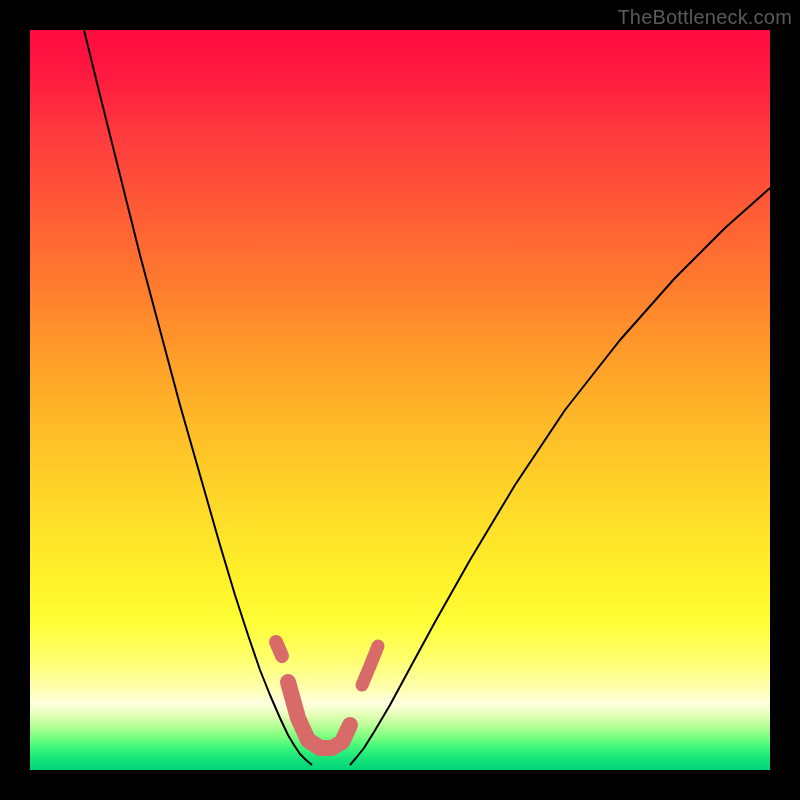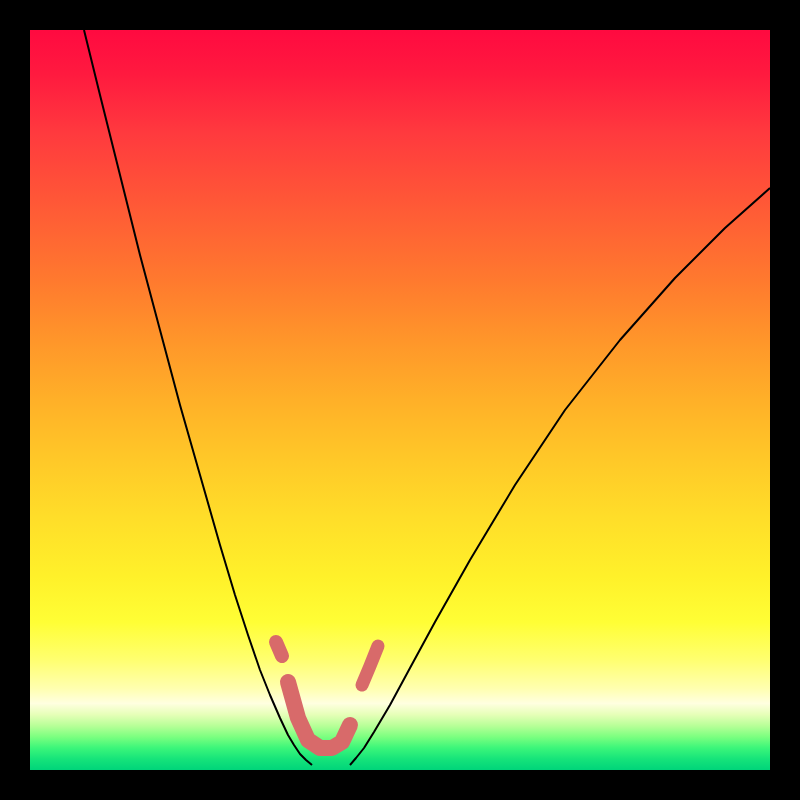--- a/index.html
+++ b/index.html
@@ -84,13 +84,14 @@
   <svg class="curves" viewBox="0 0 740 740" preserveAspectRatio="none">
     <g id="chart-layers">
         <polyline points="54,0 70,65 90,145 110,225 130,300 150,375 170,445 190,515 205,565 218,605 230,640 240,665 250,688 258,705 264,715 270,724 276,730 282,735" fill="none" stroke="#000000" stroke-width="2" stroke-linejoin="round"></polyline>
         <polyline points="320,735 326,728 334,718 344,702 360,675 380,638 405,592 440,530 485,455 535,380 590,310 645,248 695,198 740,158" fill="none" stroke="#000000" stroke-width="2" stroke-linejoin="round"></polyline>
         <polyline points="246,612 252,626" fill="none" stroke="#d86a6a" stroke-width="14" stroke-linejoin="round" stroke-linecap="round"></polyline>
         <polyline points="258,652 268,688 278,710 290,718 302,718 312,712 320,695" fill="none" stroke="#d86a6a" stroke-width="16" stroke-linejoin="round" stroke-linecap="round"></polyline>
         <polyline points="332,655 340,636 348,616" fill="none" stroke="#d86a6a" stroke-width="13" stroke-linejoin="round" stroke-linecap="round"></polyline>
       </g>
   </svg>
 
+  <div class="watermark">TheBottleneck.com</div>
 </div>
 
 </body></html>

